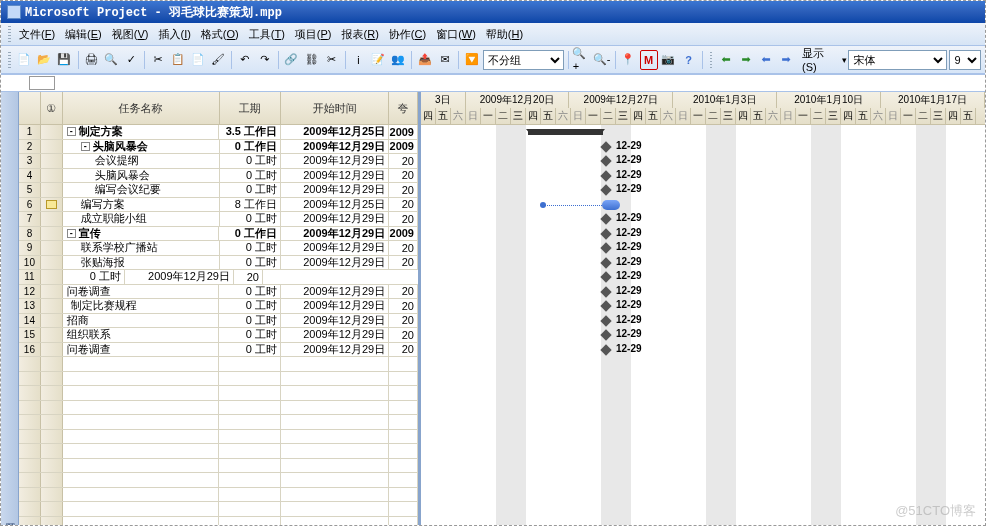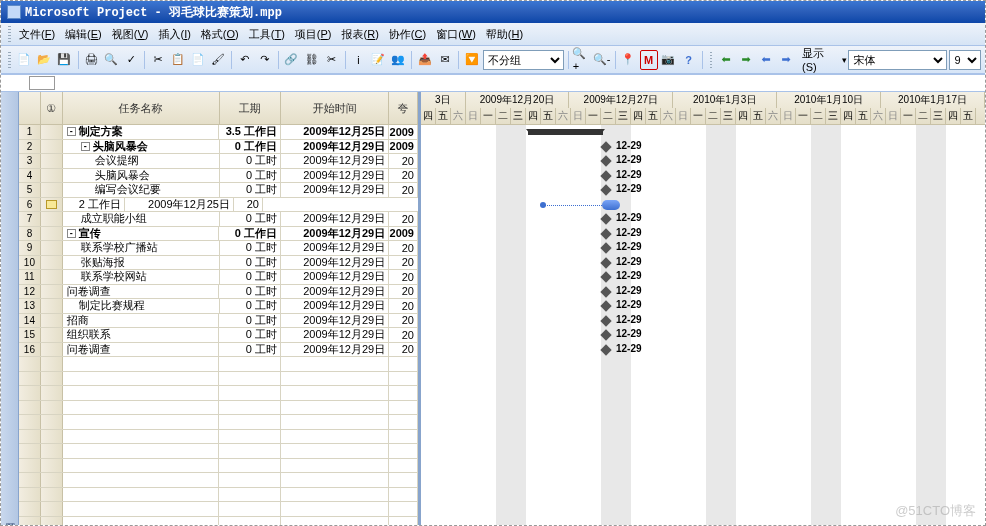--- a/index.html
+++ b/index.html
@@ -207,21 +207,24 @@
             </div>
             <div class="cell right " style="width:62px">0 工时</div>
             <div class="cell right " style="width:109px">2009年12月29日</div>
             <div class="cell right " style="width:29px">20</div>
           </div>
           <div class="grid-row">
             <div class="row-num" style="width:22px">6</div>
             <div class="ind-cell" style="width:22px">
               <span class="note-icon"></span>
             </div>
-            <div class="cell right " style="width:62px">2 工作日</div>
+            <div class="cell " style="width:158px;padding-left:18px">
+              <span>编写方案</span>
+            </div>
+            <div class="cell right " style="width:62px">8 工作日</div>
             <div class="cell right " style="width:109px">2009年12月25日</div>
             <div class="cell right " style="width:29px">20</div>
           </div>
           <div class="grid-row">
             <div class="row-num" style="width:22px">7</div>
             <div class="ind-cell" style="width:22px"></div>
             <div class="cell " style="width:158px;padding-left:18px">
               <span>成立职能小组</span>
             </div>
             <div class="cell right " style="width:62px">0 工时</div>
@@ -255,41 +258,38 @@
             <div class="cell " style="width:158px;padding-left:18px">
               <span>张贴海报</span>
             </div>
             <div class="cell right " style="width:62px">0 工时</div>
             <div class="cell right " style="width:109px">2009年12月29日</div>
             <div class="cell right " style="width:29px">20</div>
           </div>
           <div class="grid-row">
             <div class="row-num" style="width:22px">11</div>
             <div class="ind-cell" style="width:22px"></div>
-            <div class="cell " style="width:158px;padding-left:18px">
-              <span>联系学校网站</span>
-            </div>
             <div class="cell right " style="width:62px">0 工时</div>
             <div class="cell right " style="width:109px">2009年12月29日</div>
             <div class="cell right " style="width:29px">20</div>
           </div>
           <div class="grid-row">
             <div class="row-num" style="width:22px">12</div>
             <div class="ind-cell" style="width:22px"></div>
             <div class="cell " style="width:158px;padding-left:4px">
               <span>问卷调查</span>
             </div>
             <div class="cell right " style="width:62px">0 工时</div>
             <div class="cell right " style="width:109px">2009年12月29日</div>
             <div class="cell right " style="width:29px">20</div>
           </div>
           <div class="grid-row">
             <div class="row-num" style="width:22px">13</div>
             <div class="ind-cell" style="width:22px"></div>
-            <div class="cell " style="width:158px;padding-left:16px">
+            <div class="cell " style="width:158px;padding-left:8px">
               <span>制定比赛规程</span>
             </div>
             <div class="cell right " style="width:62px">0 工时</div>
             <div class="cell right " style="width:109px">2009年12月29日</div>
             <div class="cell right " style="width:29px">20</div>
           </div>
           <div class="grid-row">
             <div class="row-num" style="width:22px">14</div>
             <div class="ind-cell" style="width:22px"></div>
             <div class="cell " style="width:158px;padding-left:4px">

